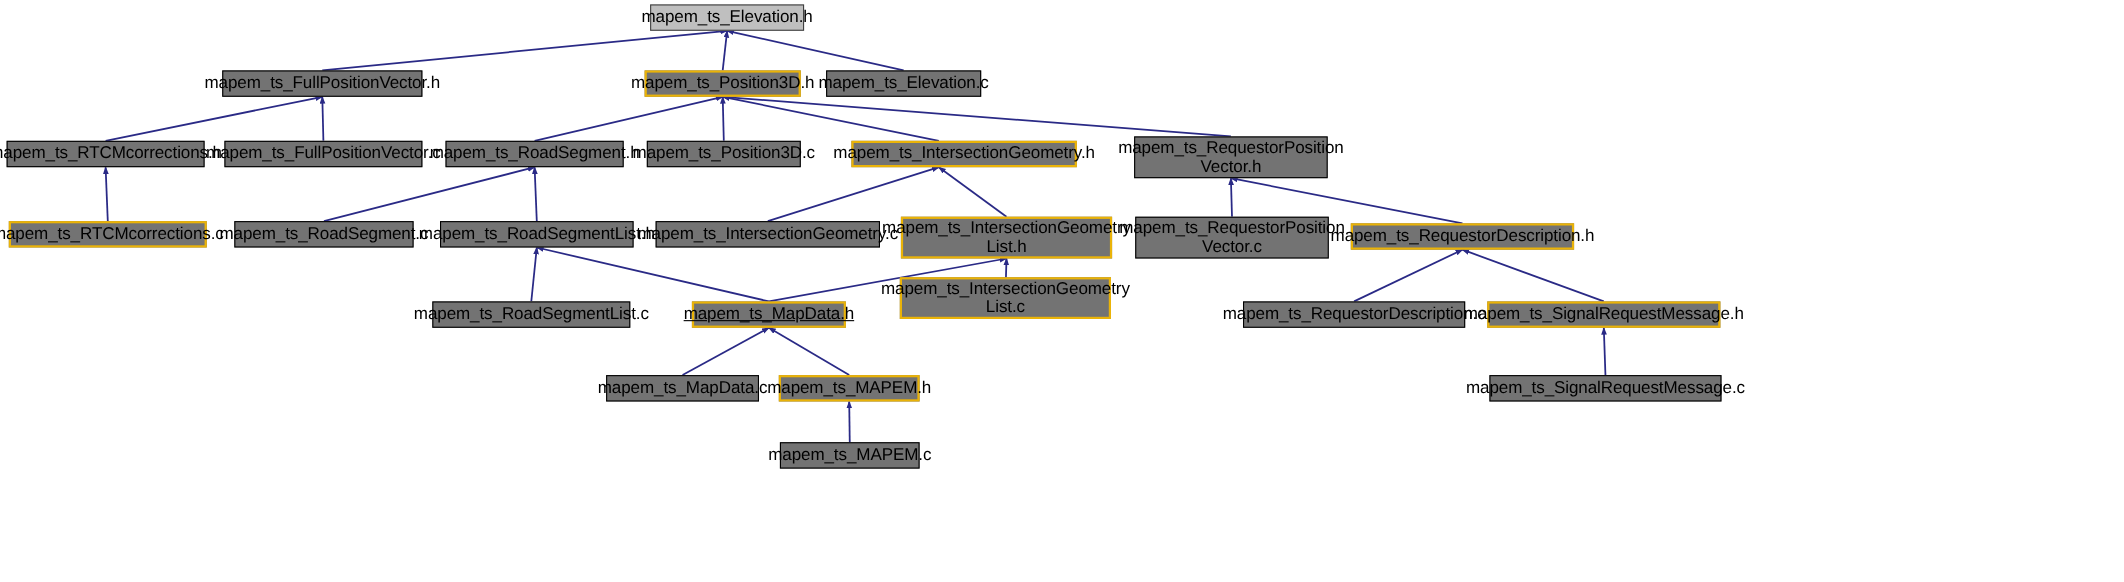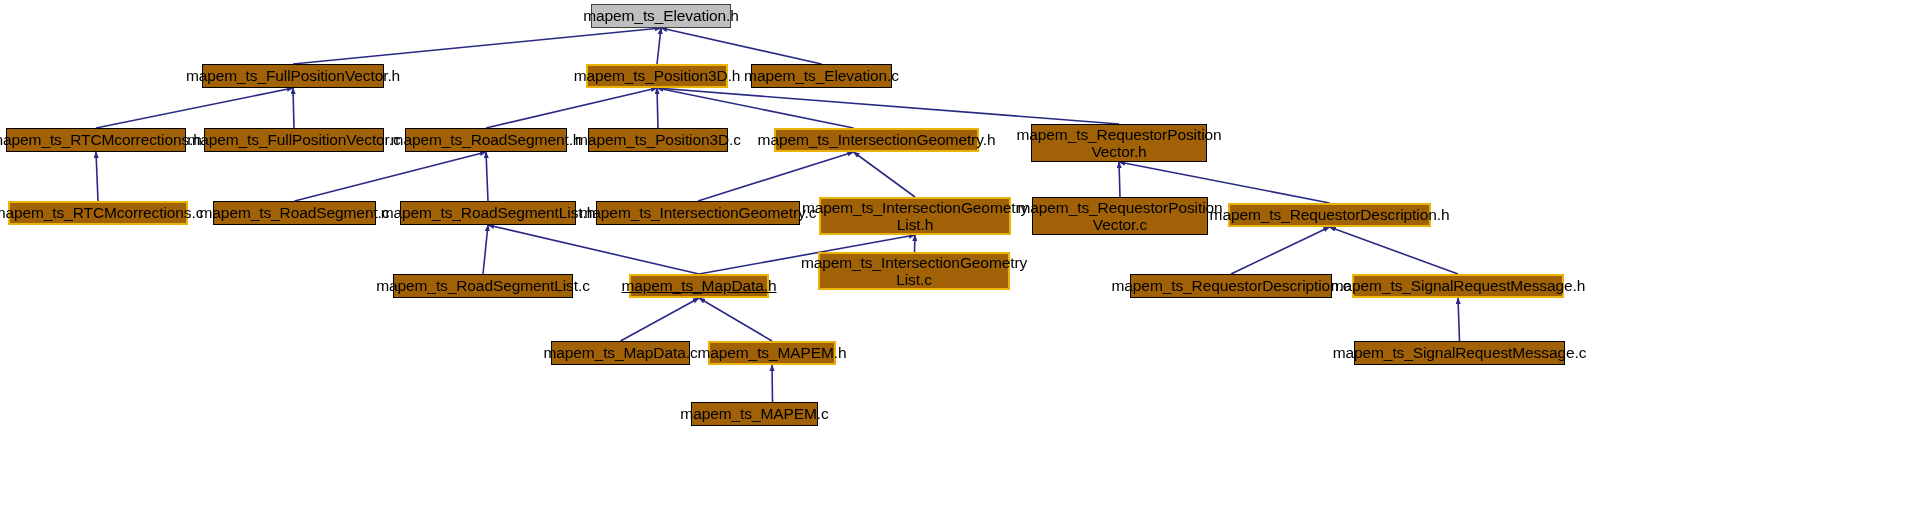--- a/index.html
+++ b/index.html
@@ -3,21 +3,21 @@
 <meta charset="utf-8">
 <style>
   html,body{margin:0;padding:0;background:#ffffff;}
   body{font-family:"Liberation Sans","DejaVu Sans",sans-serif;}
   #graph{position:relative;width:1931px;height:529px;background:#ffffff;overflow:hidden;padding-left:24px;}
   #edges{position:absolute;left:0;top:0;width:1931px;height:529px;pointer-events:none;}
   .node{
     position:absolute;
     box-sizing:border-box;
     border:1px solid #000000;
-    background:#a16207;
+    background:#737373;
     color:#000000;
     font-size:15.5px;
     line-height:1.12;
     display:flex;
     align-items:center;
     justify-content:center;
     text-align:center;
     white-space:pre-line;
     letter-spacing:-0.1px;
     z-index:2;
@@ -85,15 +85,15 @@
       <div class="node thick" style="left: 1228px; top: 203px; width: 203px; height: 24px;">mapem_ts_RequestorDescription.h</div>
       <div class="node" style="left: 393px; top: 274px; width: 180px; height: 24px;">mapem_ts_RoadSegmentList.c</div>
       <div class="node thick" style="left: 629px; top: 274px; width: 140px; height: 24px; text-decoration: underline;">mapem_ts_MapData.h</div>
       <div class="node thick" style="left: 818px; top: 252px; width: 192px; height: 38px;">mapem_ts_IntersectionGeometry
 List.c</div>
       <div class="node" style="left: 1130px; top: 274px; width: 202px; height: 24px;">mapem_ts_RequestorDescription.c</div>
       <div class="node thick" style="left: 1352px; top: 274px; width: 212px; height: 24px;">mapem_ts_SignalRequestMessage.h</div>
       <div class="node" style="left: 551px; top: 341px; width: 139px; height: 24px;">mapem_ts_MapData.c</div>
       <div class="node thick" style="left: 708px; top: 341px; width: 128px; height: 24px;">mapem_ts_MAPEM.h</div>
       <div class="node" style="left: 1354px; top: 341px; width: 211px; height: 24px;">mapem_ts_SignalRequestMessage.c</div>
-      <div class="node" style="left: 691px; top: 402px; width: 127px; height: 24px;">mapem_ts_MAPEM.c</div>
+      <div class="node" style="left: 709px; top: 402px; width: 127px; height: 24px;">mapem_ts_MAPEM.c</div>
     </div>
 </div>
 
 </body></html>

